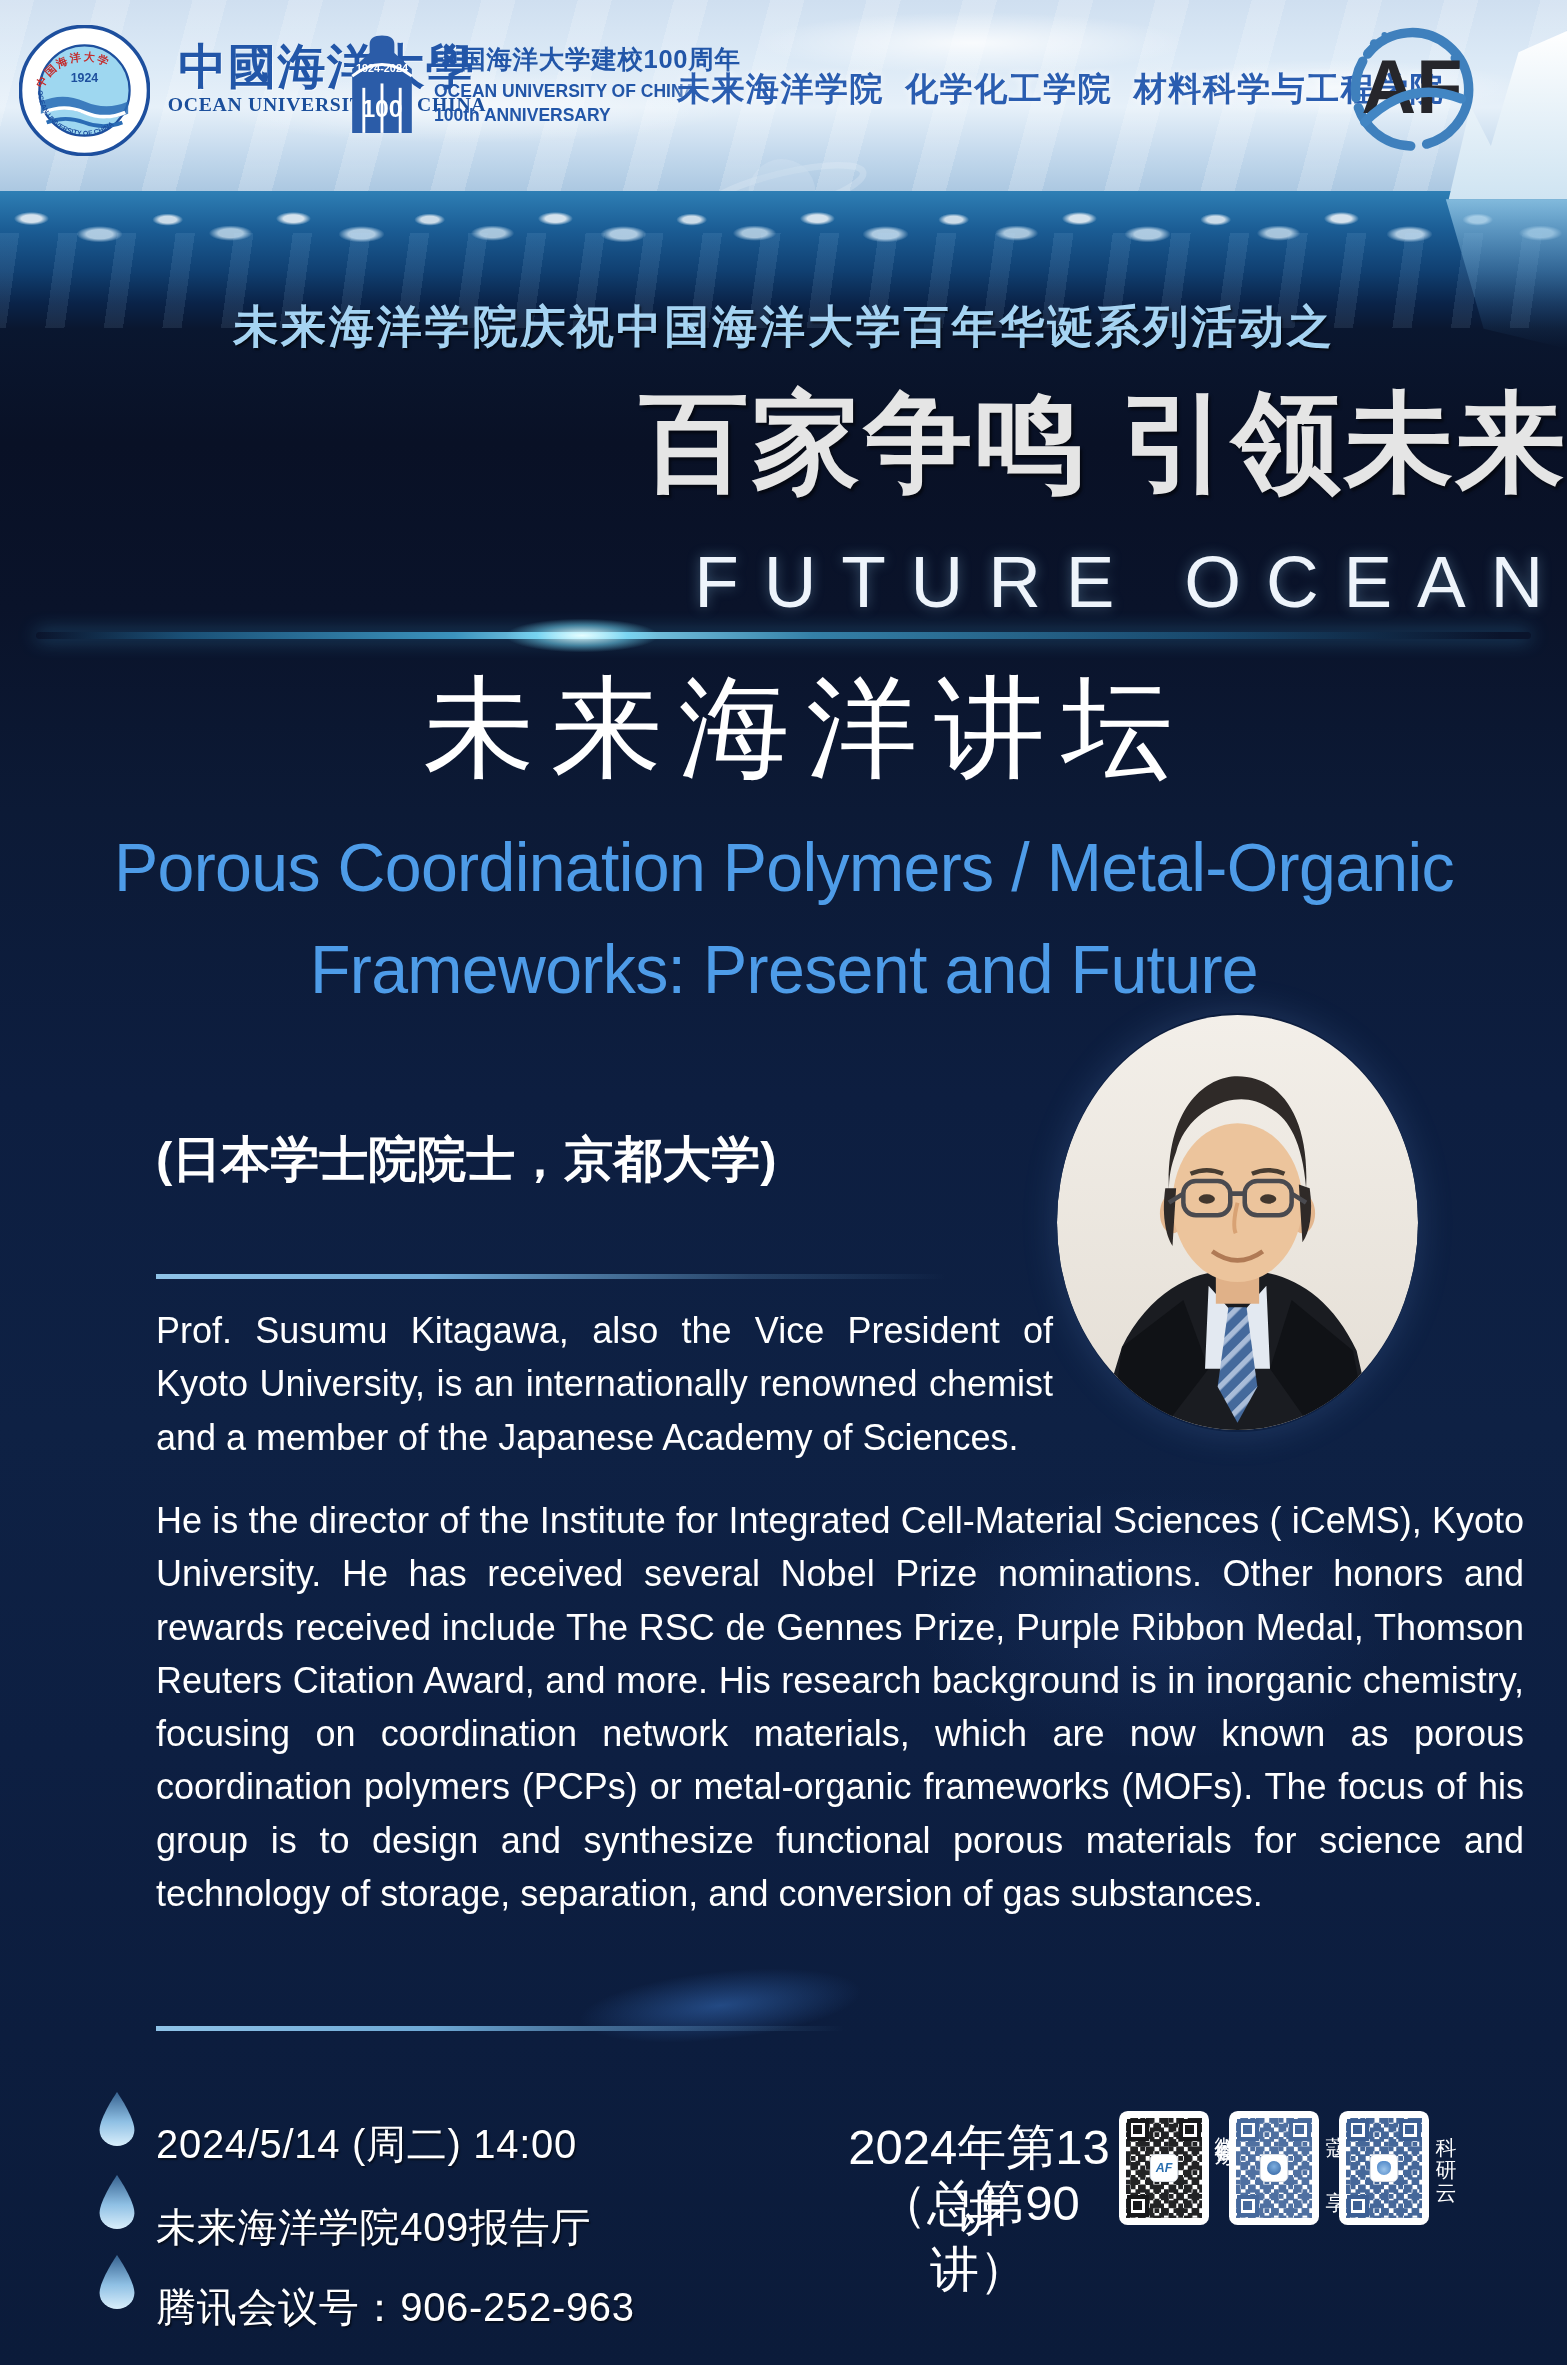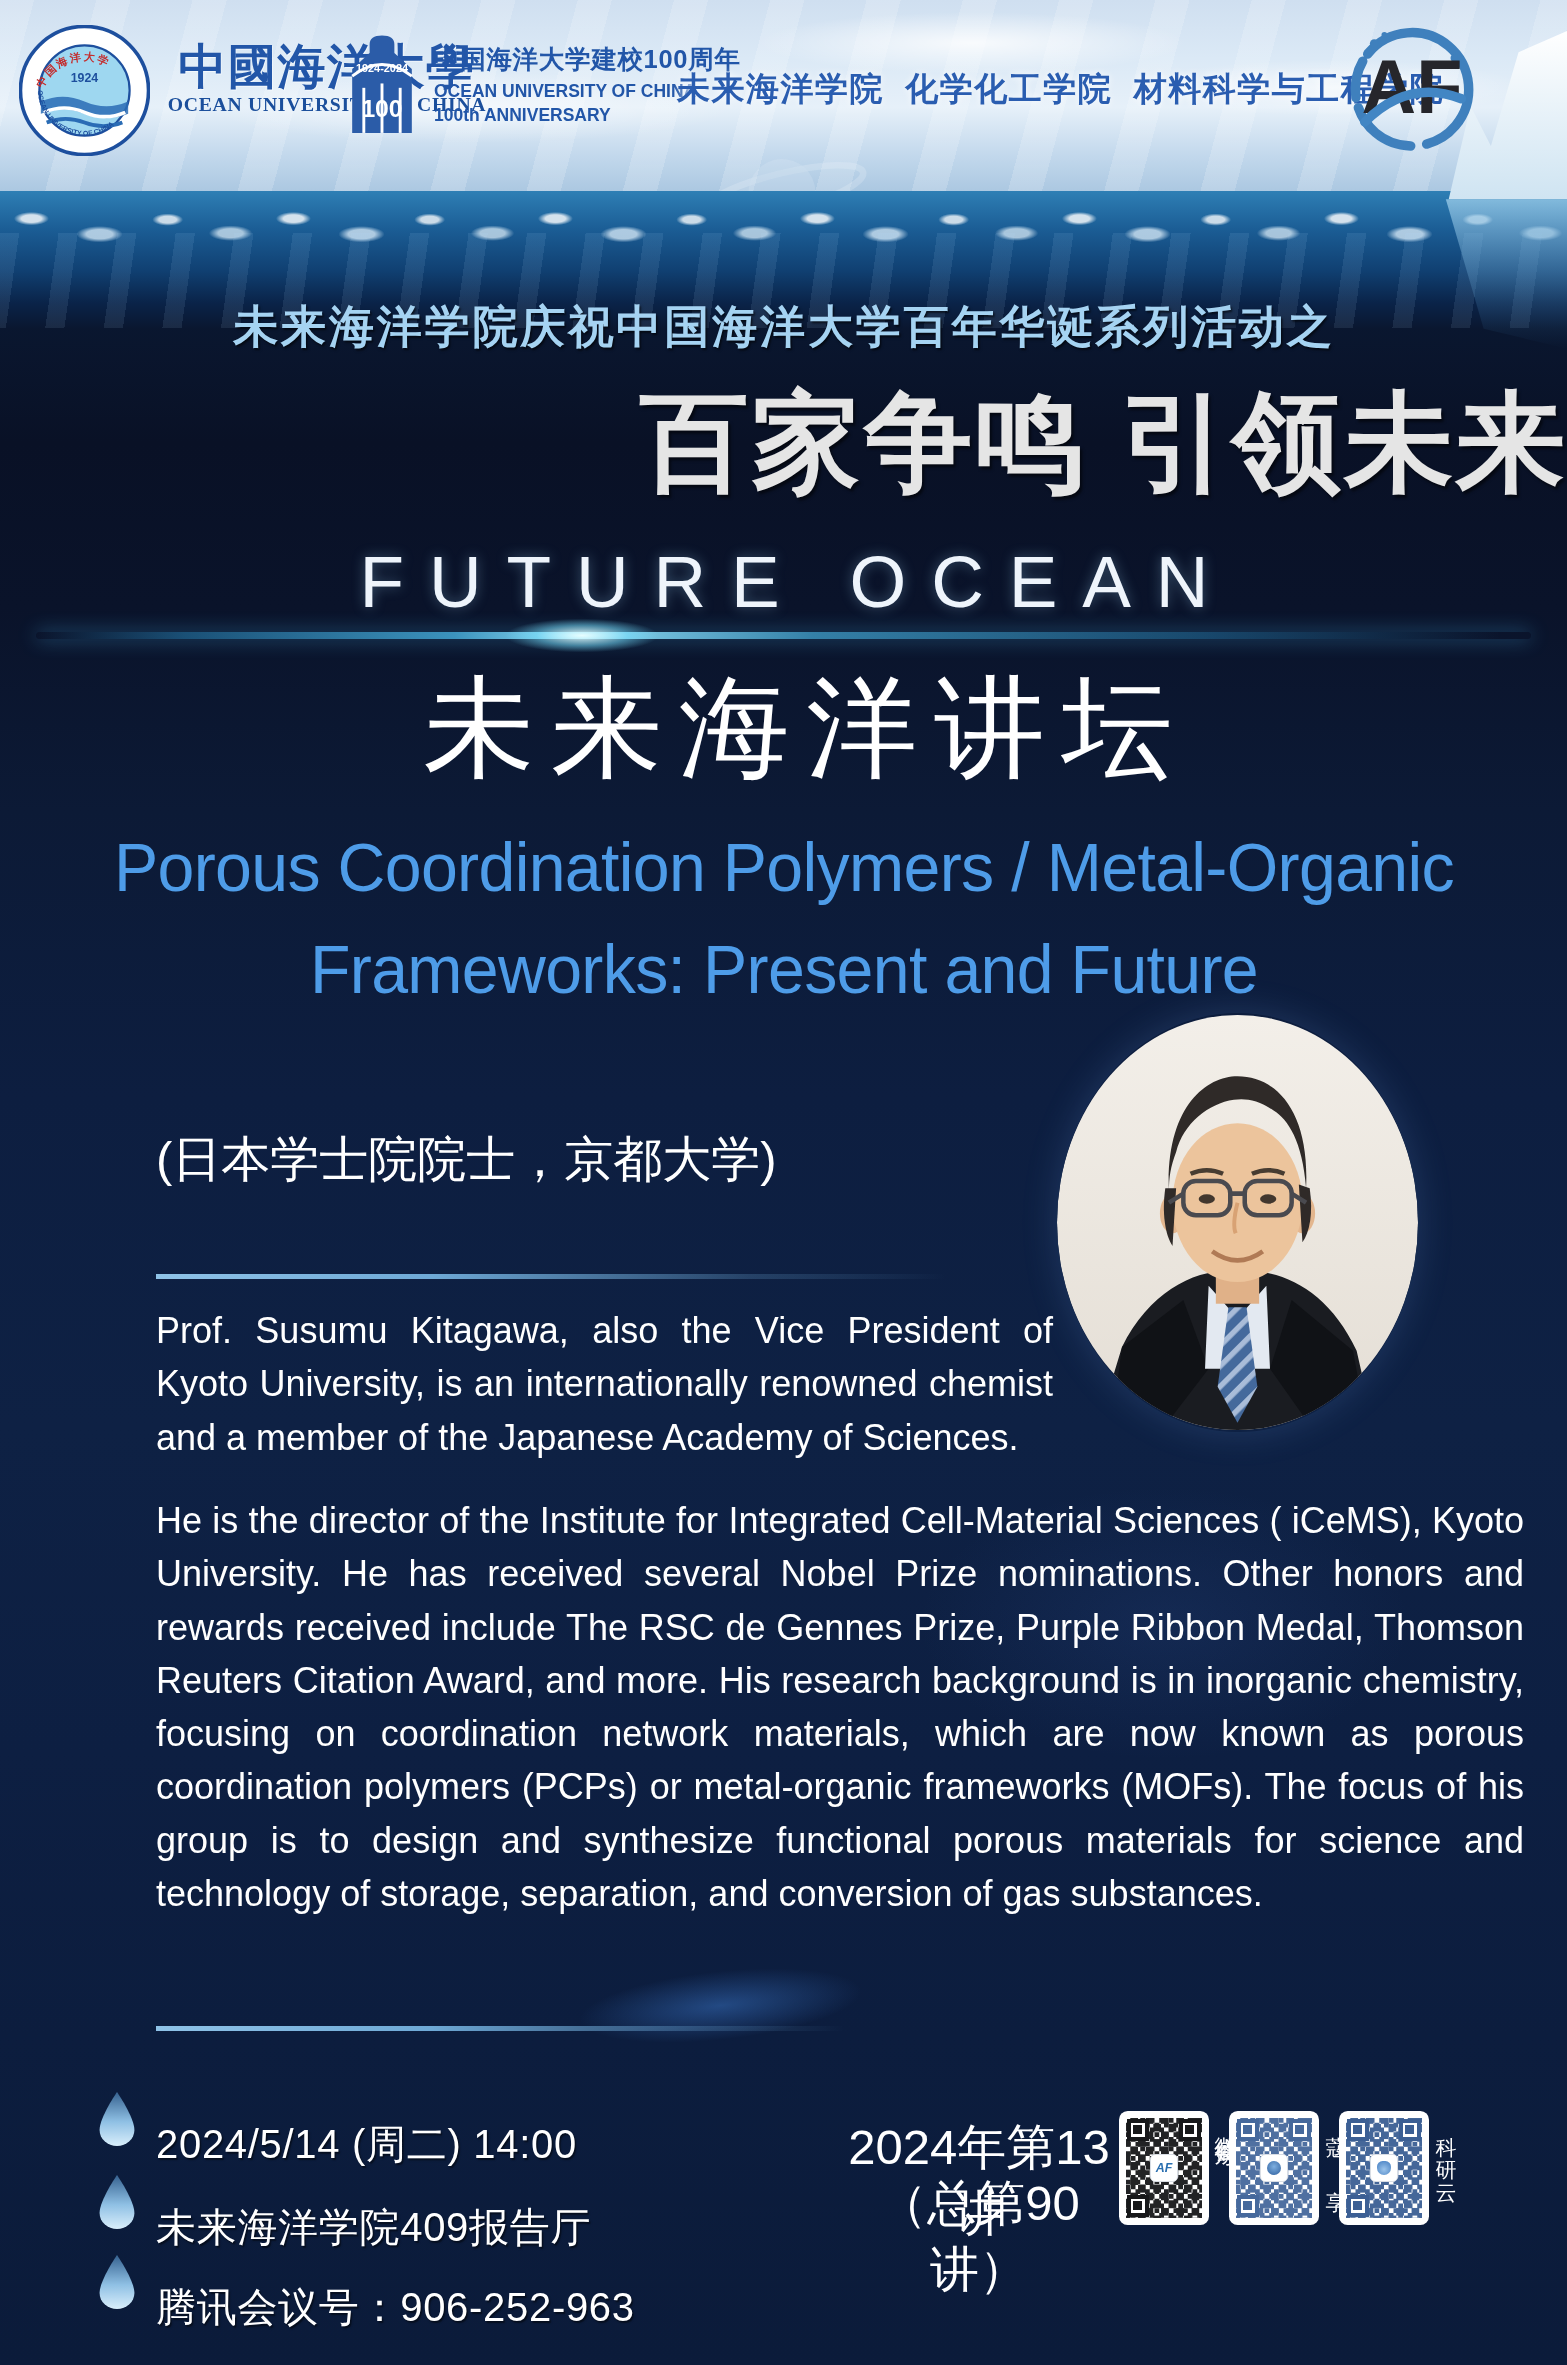--- a/index.html
+++ b/index.html
@@ -78,39 +78,39 @@
   .swirl{left:524px;top:1958px;width:393px;height:95px;z-index:2;transform:rotate(-6deg);
       background:radial-gradient(closest-side,rgba(70,140,235,.4),transparent 72%);}
   .wedge{left:837px;top:1441px;width:655px;height:364px;z-index:2;
       background:radial-gradient(closest-side,rgba(60,100,180,.14),transparent 75%);}
 
   
   .series-line{left:0;top:297px;width:1568px;z-index:10;text-align:center;color:#a5d3f2;
       font-size:45px;font-weight:bold;letter-spacing:2.9px;text-shadow:1.5px 2.2px 2.2px rgba(0,0,0,.6);}
   .title-zh{left:0;top:370px;width:1568px;z-index:10;text-align:right;color:#e5e5e5;
       font-size:109px;font-weight:700;letter-spacing:2.9px;text-shadow:2.2px 2.9px 2.9px rgba(0,0,0,.55);}
-  .future-ocean{left:0;top:540px;width:1568px;z-index:10;text-align:center;color:#eef4fb;
+  .future-ocean{left:0;top:540px;width:1568px;z-index:10;text-align:right;color:#eef4fb;
       font-size:73px;font-weight:300;letter-spacing:.34em;text-indent:.34em;
       text-shadow:0 0 13px rgba(160,220,255,.35);}
   .flare{left:36px;top:632px;width:1495px;height:7.3px;z-index:9;border-radius:3.6px;
       background:linear-gradient(90deg,transparent 0,rgba(50,170,230,.4) 10%,rgba(80,200,250,.7) 28%,
                  rgba(150,230,255,.95) 36%,rgba(80,200,250,.6) 52%,rgba(50,170,230,.35) 78%,transparent 98%);
       box-shadow:0 0 19px rgba(80,200,255,.45);}
   .flare-core{left:480px;top:613px;width:204px;height:45px;z-index:9;
       background:radial-gradient(closest-side,rgba(235,255,255,.95),rgba(120,225,255,.5) 45%,transparent 75%);}
   .forum-zh{left:0;top:654px;width:1568px;z-index:10;text-align:center;color:#ffffff;
       font-size:111px;font-weight:300;letter-spacing:.15em;text-indent:.15em;padding-left:14px;}
   .title-en{left:0;width:1568px;z-index:10;text-align:center;color:#4e9ce8;font-size:69px;
       font-weight:500;transform:scaleX(.96);letter-spacing:-0.7px;}
   .title-en.l1{top:828px;}
   .title-en.l2{top:930px;}
 
   
   .spk-name{left:156px;top:1039px;z-index:10;color:#fff;font-size:56px;font-weight:500;}
-  .spk-aff{left:156px;top:1127px;z-index:10;color:#fff;font-size:49px;font-weight:400;}
+  .spk-aff{left:156px;top:1127px;z-index:10;color:#fff;font-size:49px;font-weight:700;}
   .photo{left:1057px;top:1013px;width:361px;height:419px;z-index:10;
       box-shadow:0 0 36px rgba(120,180,255,.18);border-radius:50%;}
   .hr1{left:156px;top:1274px;width:790px;height:5.1px;z-index:10;
       background:linear-gradient(90deg,#8fc3e8 0%,#6ea9d6 35%,rgba(110,169,214,.25) 75%,transparent 100%);}
   .bio1{left:156px;top:1304px;width:897px;z-index:10;color:#fff;font-size:36px;line-height:1.48;
       text-align:justify;text-justify:inter-word;}
   .bio2{left:156px;top:1494px;width:1368px;z-index:10;color:#fff;font-size:36px;line-height:1.48;
       text-align:justify;text-justify:inter-word;}
   .hr2{left:156px;top:2026px;width:688px;height:5.1px;z-index:10;
       background:linear-gradient(90deg,#8fc3e8 0%,#6ea9d6 40%,rgba(110,169,214,.25) 80%,transparent 100%);}

